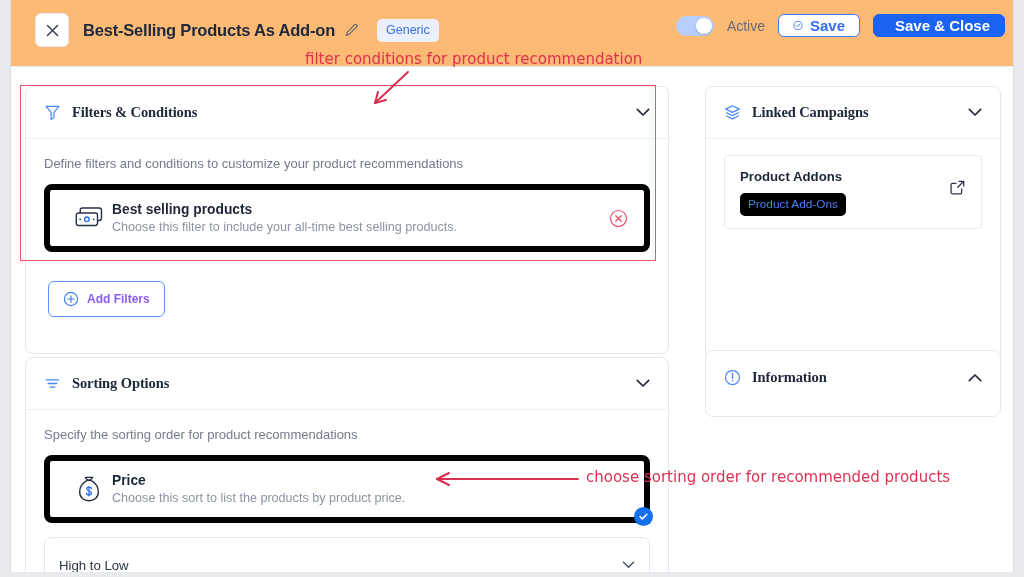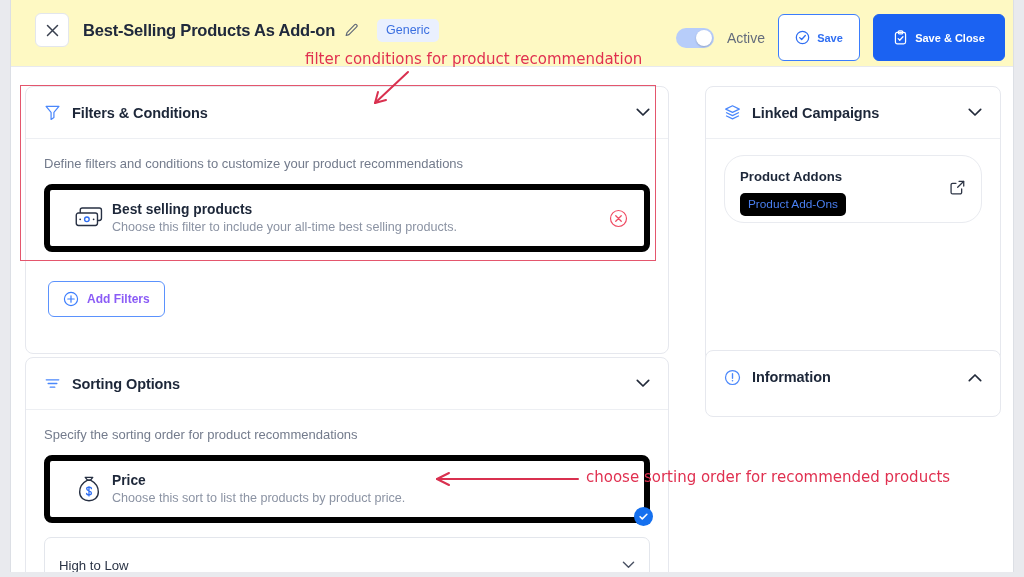--- a/index.html
+++ b/index.html
@@ -32,21 +32,21 @@
     border-right: 1px solid #dcdfe5;
     overflow: hidden;
   }
 
   
   .header {
     position: absolute;
     left: 0; top: 0;
     width: 1004px;
     height: 67px;
-    background: #fef9c3;
+    background: #fdba74;
     border-bottom: 1px solid #e8eaee;
   }
   .hdr-left {
     position: absolute;
     left: 24px; top: 13px;
     display: flex; align-items: center; gap: 14px;
   }
   .close-btn {
     width: 34px; height: 34px;
     border: 1px solid #e3e6ec;
@@ -95,23 +95,23 @@
     top: 2px; right: 2px;
     box-shadow: 0 1px 2px rgba(0,0,0,.2);
   }
   .active-label {
     font-size: 14px;
     color: #646c7c;
     white-space: nowrap;
   }
   .btn {
     display: inline-flex; align-items: center; gap: 7px;
-    height: 47px;
+    height: 23px;
     border-radius: 6px;
-    font-size: 11px;
+    font-size: 15px;
     font-weight: bold;
     padding: 0 14px;
     cursor: pointer;
     white-space: nowrap;
   }
   .btn-save {
     background: #ffffff;
     border: 1.4px solid #3b7dfd;
     color: #2f6ef2;
     width: 82px;
@@ -137,20 +137,21 @@
     border: 1px solid #e6e8ee;
     border-radius: 8px;
     position: absolute;
   }
   .card-head {
     height: 52px;
     display: flex; align-items: center;
     padding: 0 18px;
     border-bottom: 1px solid #edeff3;
     cursor: pointer;
+    font-family: Liberation Serif, serif;
   }
   .card-head.noborder { border-bottom: none; }
   .card-head .ttl {
     font-size: 14.5px;
     font-weight: bold;
     color: #1d2739;
     margin-left: 11px;
     letter-spacing: -0.1px;
   }
   .chev { margin-left: auto; display:flex; align-items:center; cursor:pointer; }
@@ -217,22 +218,22 @@
     color: #2b3446;
     cursor: pointer;
     background: #fff;
   }
   .select-box .chev { margin-left:auto; }
 
   
   .campaign-item {
     margin: 16px 18px 0;
     border: 1px solid #e9ebf0;
-    border-radius: 20px;
-    padding: 13px 15px 6px;
+    border-radius: 4px;
+    padding: 13px 15px 12px;
     display: flex;
     align-items: flex-start;
     cursor: pointer;
   }
   .campaign-name {
     font-size: 13.2px; font-weight: bold; color: #1d2739;
     margin-bottom: 9px;
   }
   .campaign-badge {
     display: inline-block;

